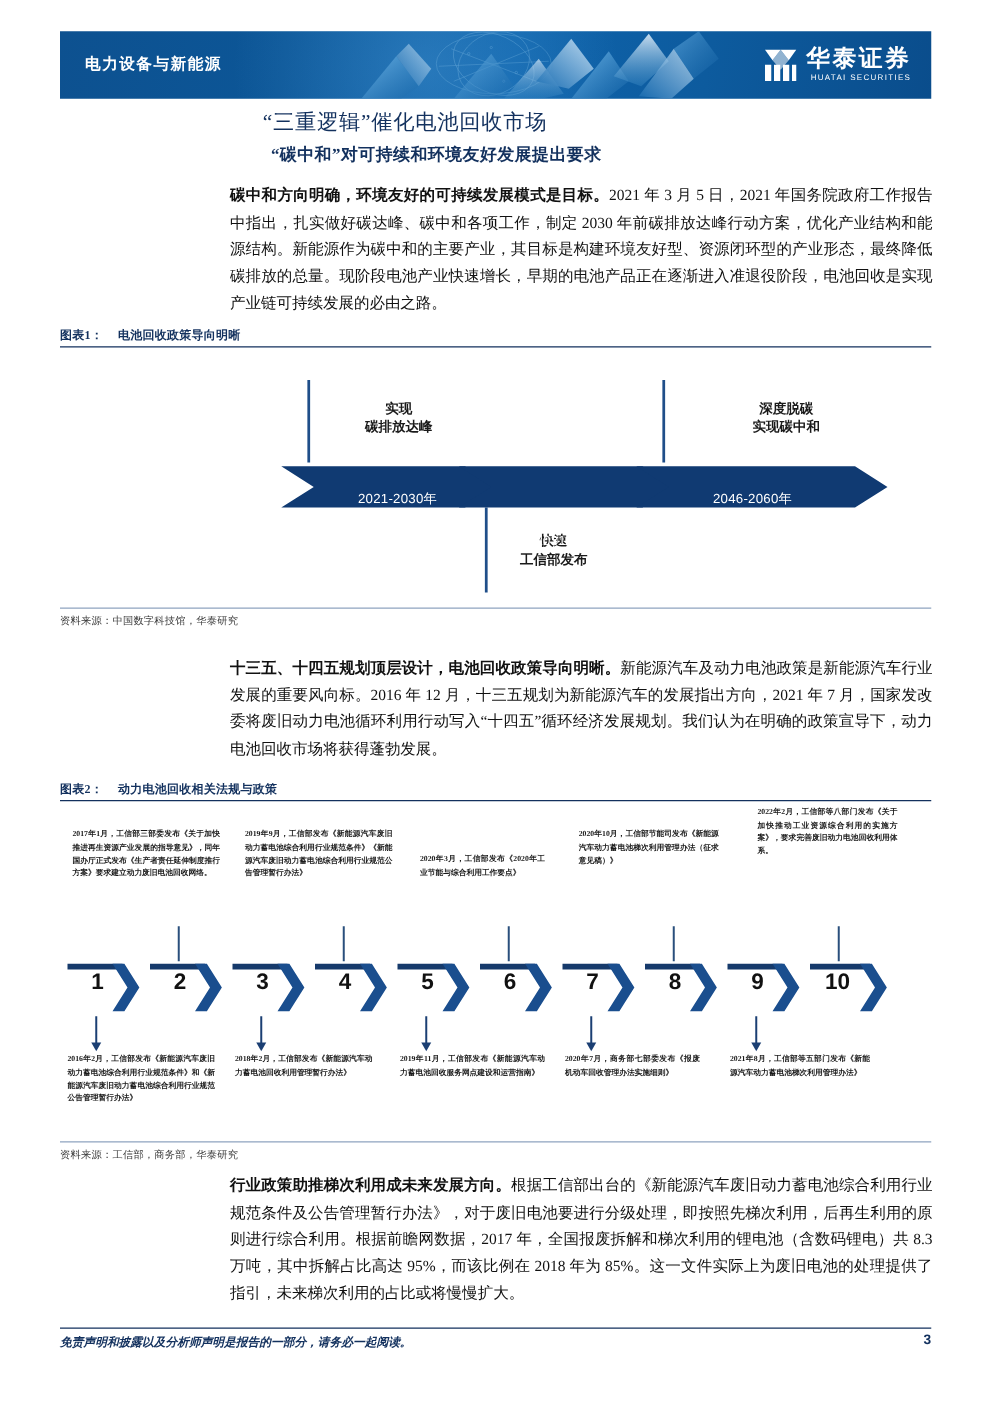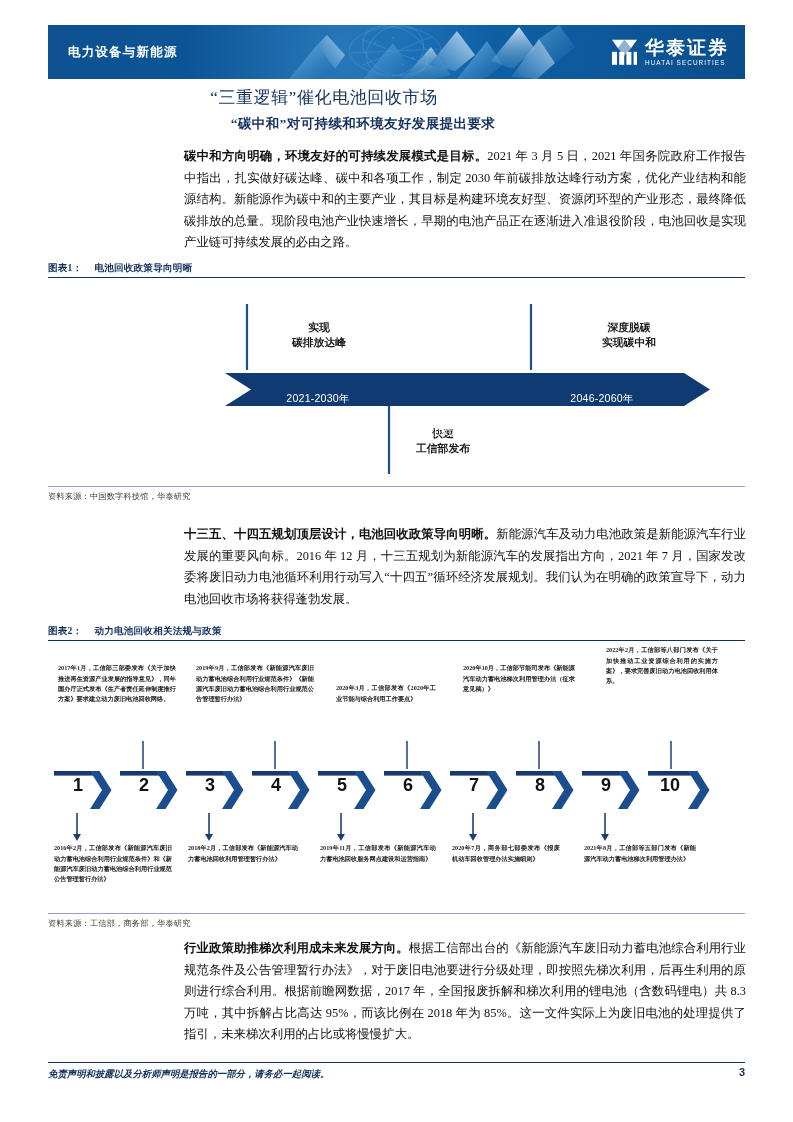--- a/index.html
+++ b/index.html
@@ -20,20 +20,21 @@
   .header-banner {
     position: absolute;
     left: 48px;
     top: 25px;
     width: 697px;
     height: 54px;
     background:
       radial-gradient(circle at 42% 55%, rgba(90,170,230,0.35) 0%, rgba(90,170,230,0) 38%),
       linear-gradient(100deg, #0d5190 0%, #0c5697 26%, #0e63ab 52%, #0d5b9e 74%, #0a4d8c 100%);
     overflow: hidden;
+    text-align: right;
   }
   .header-title {
     position: absolute;
     left: 20px;
     top: 50%;
     transform: translateY(-50%);
     color: #ffffff;
     font-size: 12.5px;
     font-weight: bold;
     letter-spacing: 1.2px;
@@ -87,21 +88,21 @@
     top: 86px;
     width: 648px;
     text-align: center;
     font-size: 17px;
     font-weight: normal;
     color: #13315e;
     letter-spacing: 0.6px;
   }
   .section-title {
     position: absolute;
-    left: 14px;
+    left: 0;
     top: 115px;
     width: 698px;
     text-align: center;
     font-size: 13.5px;
     font-weight: bold;
     color: #13315e;
     letter-spacing: 0.4px;
   }
 
   

